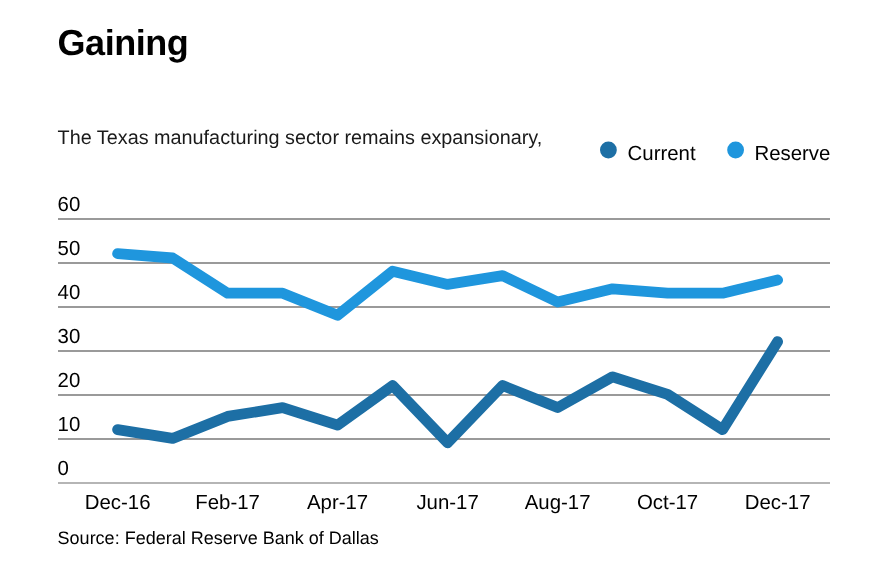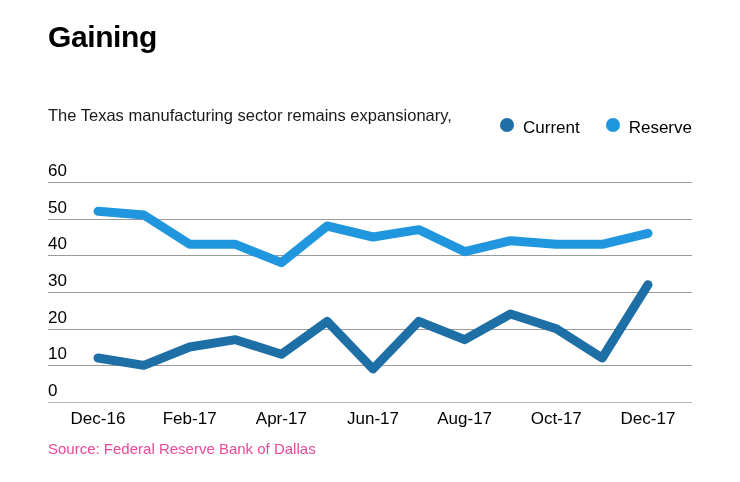--- a/index.html
+++ b/index.html
@@ -98,21 +98,21 @@
     stroke-linejoin: round;
     stroke-linecap: round;
   }
 
   
   #source {
     position: absolute;
     left: 48px;
     top: 440px;
     font-size: 15px;
-    color: #ec4899;
+    color: #000000;
   }
 </style>
 </head>
 <body>
 
 <div id="page">
 
   <div id="headline">Gaining</div>
 
   <div id="subhead">

